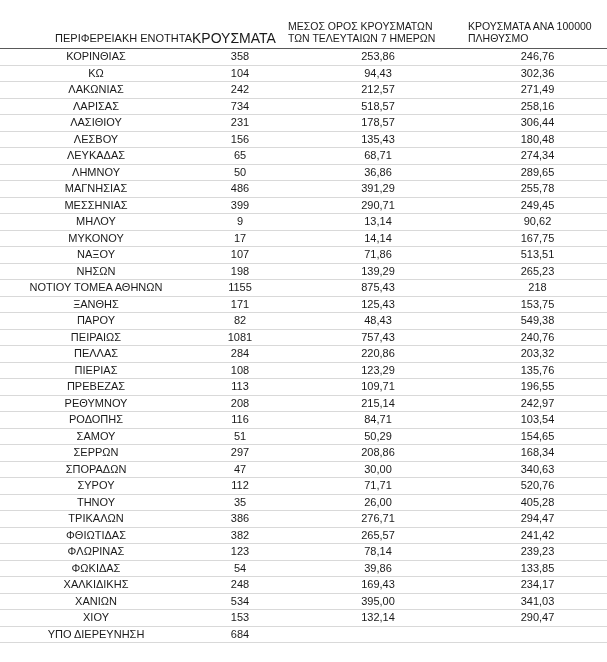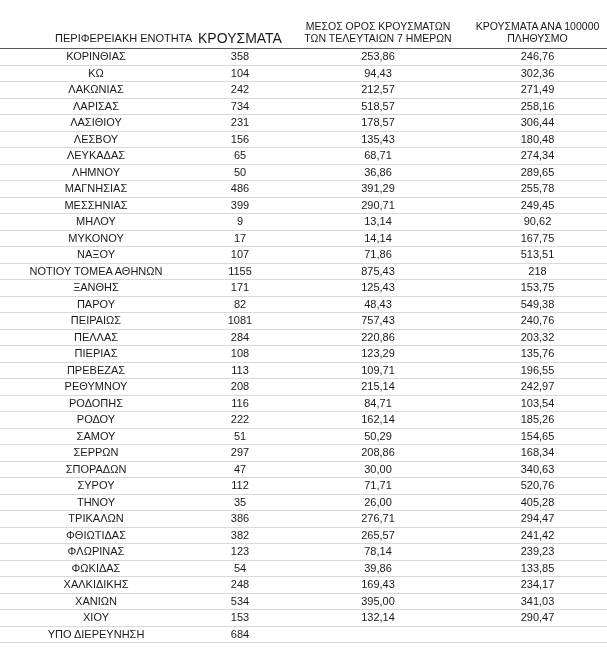--- a/index.html
+++ b/index.html
@@ -23,21 +23,21 @@
   col.c-cases  { width: 96px;  }
   col.c-avg    { width: 180px; }
   col.c-per    { width: 139px; }
 
   thead th {
     font-weight: normal;
     font-size: 10.5px;
     line-height: 12px;
     vertical-align: bottom;
     padding: 0 0 4px 0;
-    text-align: center;
+    text-align: left;
     border-bottom: 1px solid #595959;
     height: 44px;
   }
   thead th.h-region {
     text-align: right;
     padding-left: 7px;
     font-size: 11px;
   }
   thead th.h-cases {
     font-size: 14px;
@@ -158,20 +158,26 @@
         <td>14,14</td>
         <td>167,75</td>
       </tr>
       <tr>
         <td>ΝΑΞΟΥ</td>
         <td>107</td>
         <td>71,86</td>
         <td>513,51</td>
       </tr>
       <tr>
+        <td>ΝΗΣΩΝ</td>
+        <td>198</td>
+        <td>139,29</td>
+        <td>265,23</td>
+      </tr>
+      <tr>
         <td>ΝΟΤΙΟΥ ΤΟΜΕΑ ΑΘΗΝΩΝ</td>
         <td>1155</td>
         <td>875,43</td>
         <td>218</td>
       </tr>
       <tr>
         <td>ΞΑΝΘΗΣ</td>
         <td>171</td>
         <td>125,43</td>
         <td>153,75</td>
@@ -212,26 +218,20 @@
         <td>215,14</td>
         <td>242,97</td>
       </tr>
       <tr>
         <td>ΡΟΔΟΠΗΣ</td>
         <td>116</td>
         <td>84,71</td>
         <td>103,54</td>
       </tr>
       <tr>
-        <td>ΡΟΔΟΥ</td>
-        <td>222</td>
-        <td>162,14</td>
-        <td>185,26</td>
-      </tr>
-      <tr>
         <td>ΣΑΜΟΥ</td>
         <td>51</td>
         <td>50,29</td>
         <td>154,65</td>
       </tr>
       <tr>
         <td>ΣΕΡΡΩΝ</td>
         <td>297</td>
         <td>208,86</td>
         <td>168,34</td>

